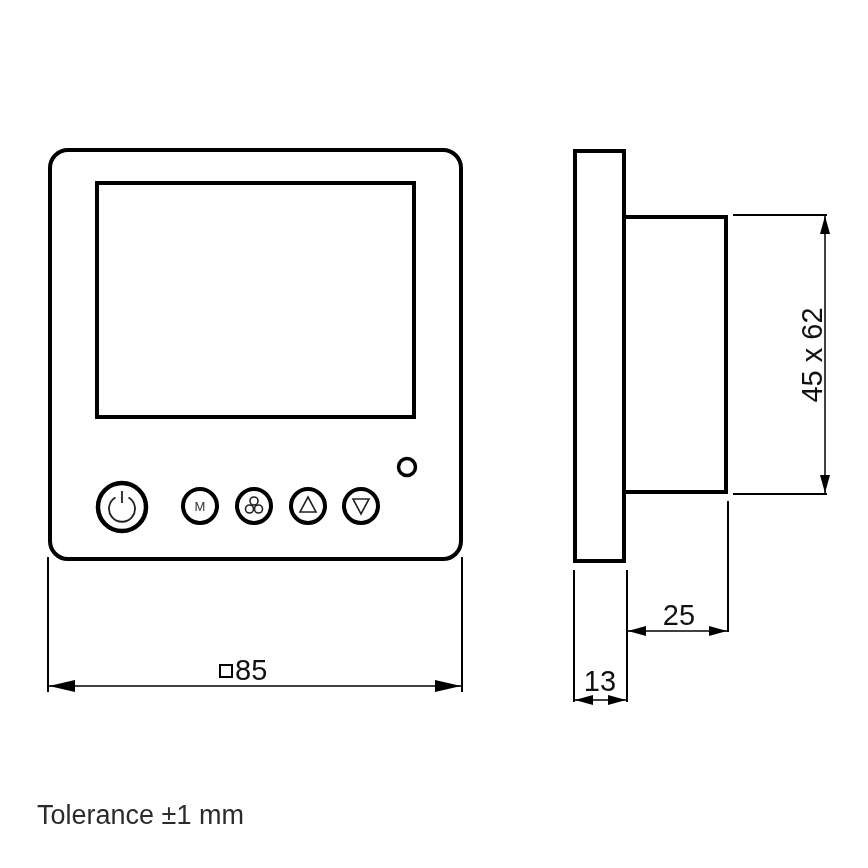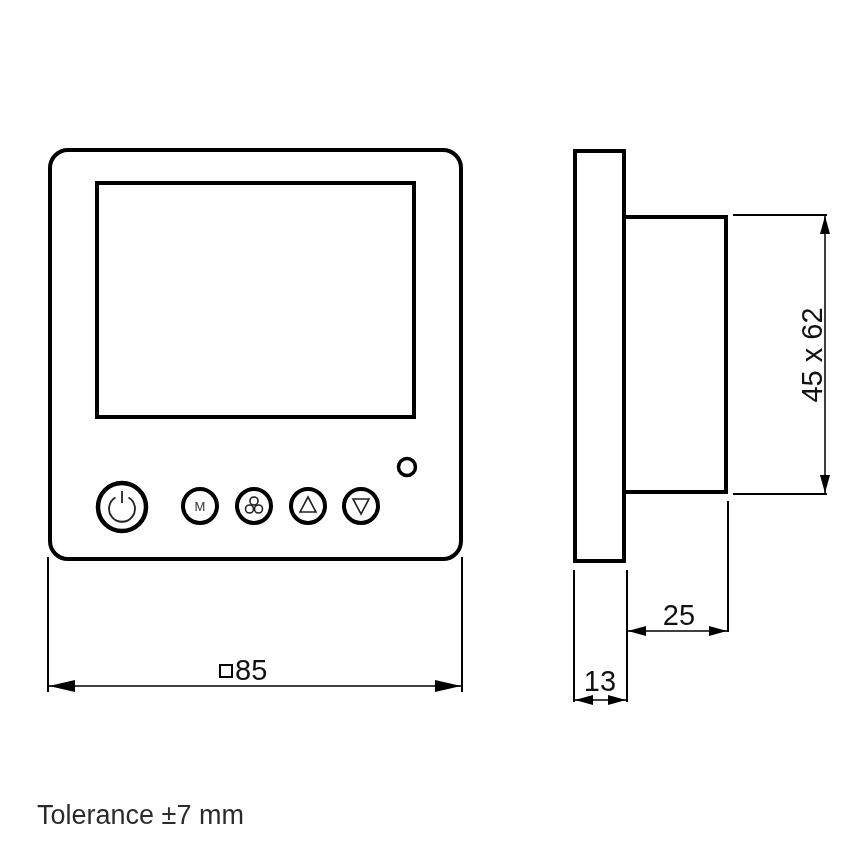--- a/index.html
+++ b/index.html
@@ -92,13 +92,13 @@
     </g>
 
     <g>
       <line x1="574" y1="570" x2="574" y2="702" stroke="#000" stroke-width="2"></line>
       <line x1="575" y1="700" x2="626" y2="700" stroke="#000" stroke-width="1.5" marker-start="url(#arrMid)" marker-end="url(#arrMid)"></line>
       <text class="dim-text" x="600" y="691" text-anchor="middle">13</text>
     </g>
   </g>
 </svg>
 
-<div class="tolerance">Tolerance ±7 mm</div>
+<div class="tolerance">Tolerance ±1 mm</div>
 
 </body></html>

